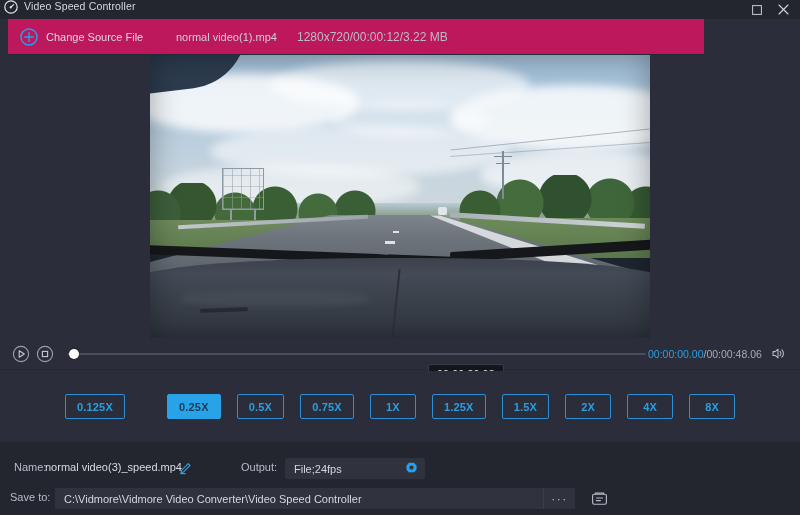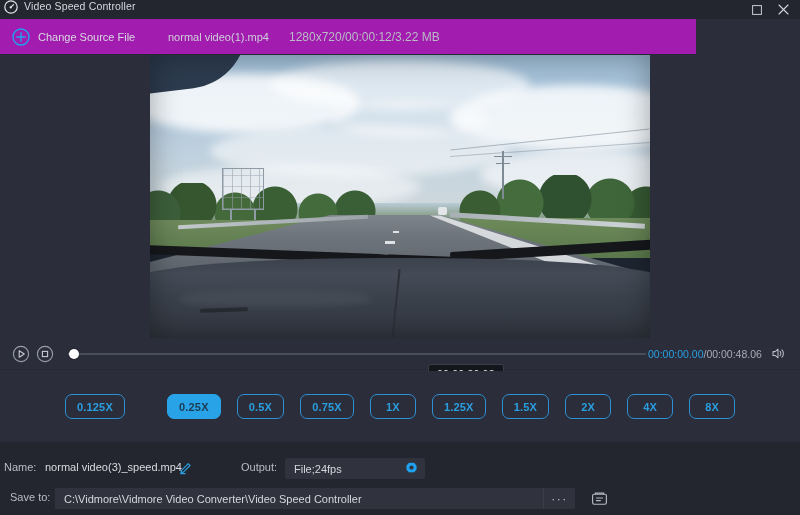--- a/index.html
+++ b/index.html
@@ -33,23 +33,23 @@
   .tb-spacer { flex: 1; }
   .tb-btn {
     width: 26px; height: 19px;
     display: flex; align-items: center; justify-content: center;
     color: #c9ccd4;
   }
   .tb-btn.close { margin-right: 4px; }
 
   
   .header {
-    position: absolute; left: 0; top: 19px;
+    position: absolute; left: 8px; top: 19px;
     width: 696px; height: 36px;
-    background: #a21caf;
+    background: #be185d;
     display: flex; align-items: center;
     border-bottom: 1px solid #262835;
   }
   .chg-src {
     display: flex; align-items: center;
     margin-left: 12px;
   }
   .chg-src .plus { width: 18px; height: 18px; display: block; }
   .chg-src .lbl {
     margin-left: 8px;
@@ -251,21 +251,21 @@
     width: 800px; height: 71px;
     background: #2b2d3a;
     display: flex; align-items: center; justify-content: center;
     gap: 16px;
   }
   .speed-btn {
     min-width: 46px; height: 25px;
     padding: 0 11px;
     display: flex; align-items: center; justify-content: center;
     border: 1px solid #2d8fd4;
-    border-radius: 7px;
+    border-radius: 2px;
     background: transparent;
     color: #2a9fe0;
     font-size: 11px; font-weight: bold;
     letter-spacing: .2px;
   }
   .speed-btn.active {
     background: #29a3e8;
     border-color: #29a3e8;
     color: #1c3b52;
     margin-left: 26px;
@@ -273,21 +273,21 @@
 
   
   .bottom {
     position: absolute; left: 0; top: 442px;
     width: 800px; height: 73px;
     background: #23252f;
   }
   .row1 { position: absolute; left: 0; top: 16px; width: 800px; height: 22px; }
   .row2 { position: absolute; left: 0; top: 46px; width: 688px; height: 22px; }
   .lbl-name {
-    position: absolute; left: 4px; top: 3px;
+    position: absolute; left: 14px; top: 3px;
     font-size: 11px; color: #b9bcc6; text-align: center;
   }
   .val-name {
     position: absolute; left: 45px; top: 3px;
     font-size: 11px; color: #d9dbe2;
   }
   .pencil { position: absolute; left: 178px; top: 3px; width: 15px; height: 15px; }
   .lbl-output {
     position: absolute; left: 241px; top: 3px;
     font-size: 11px; color: #b9bcc6;

